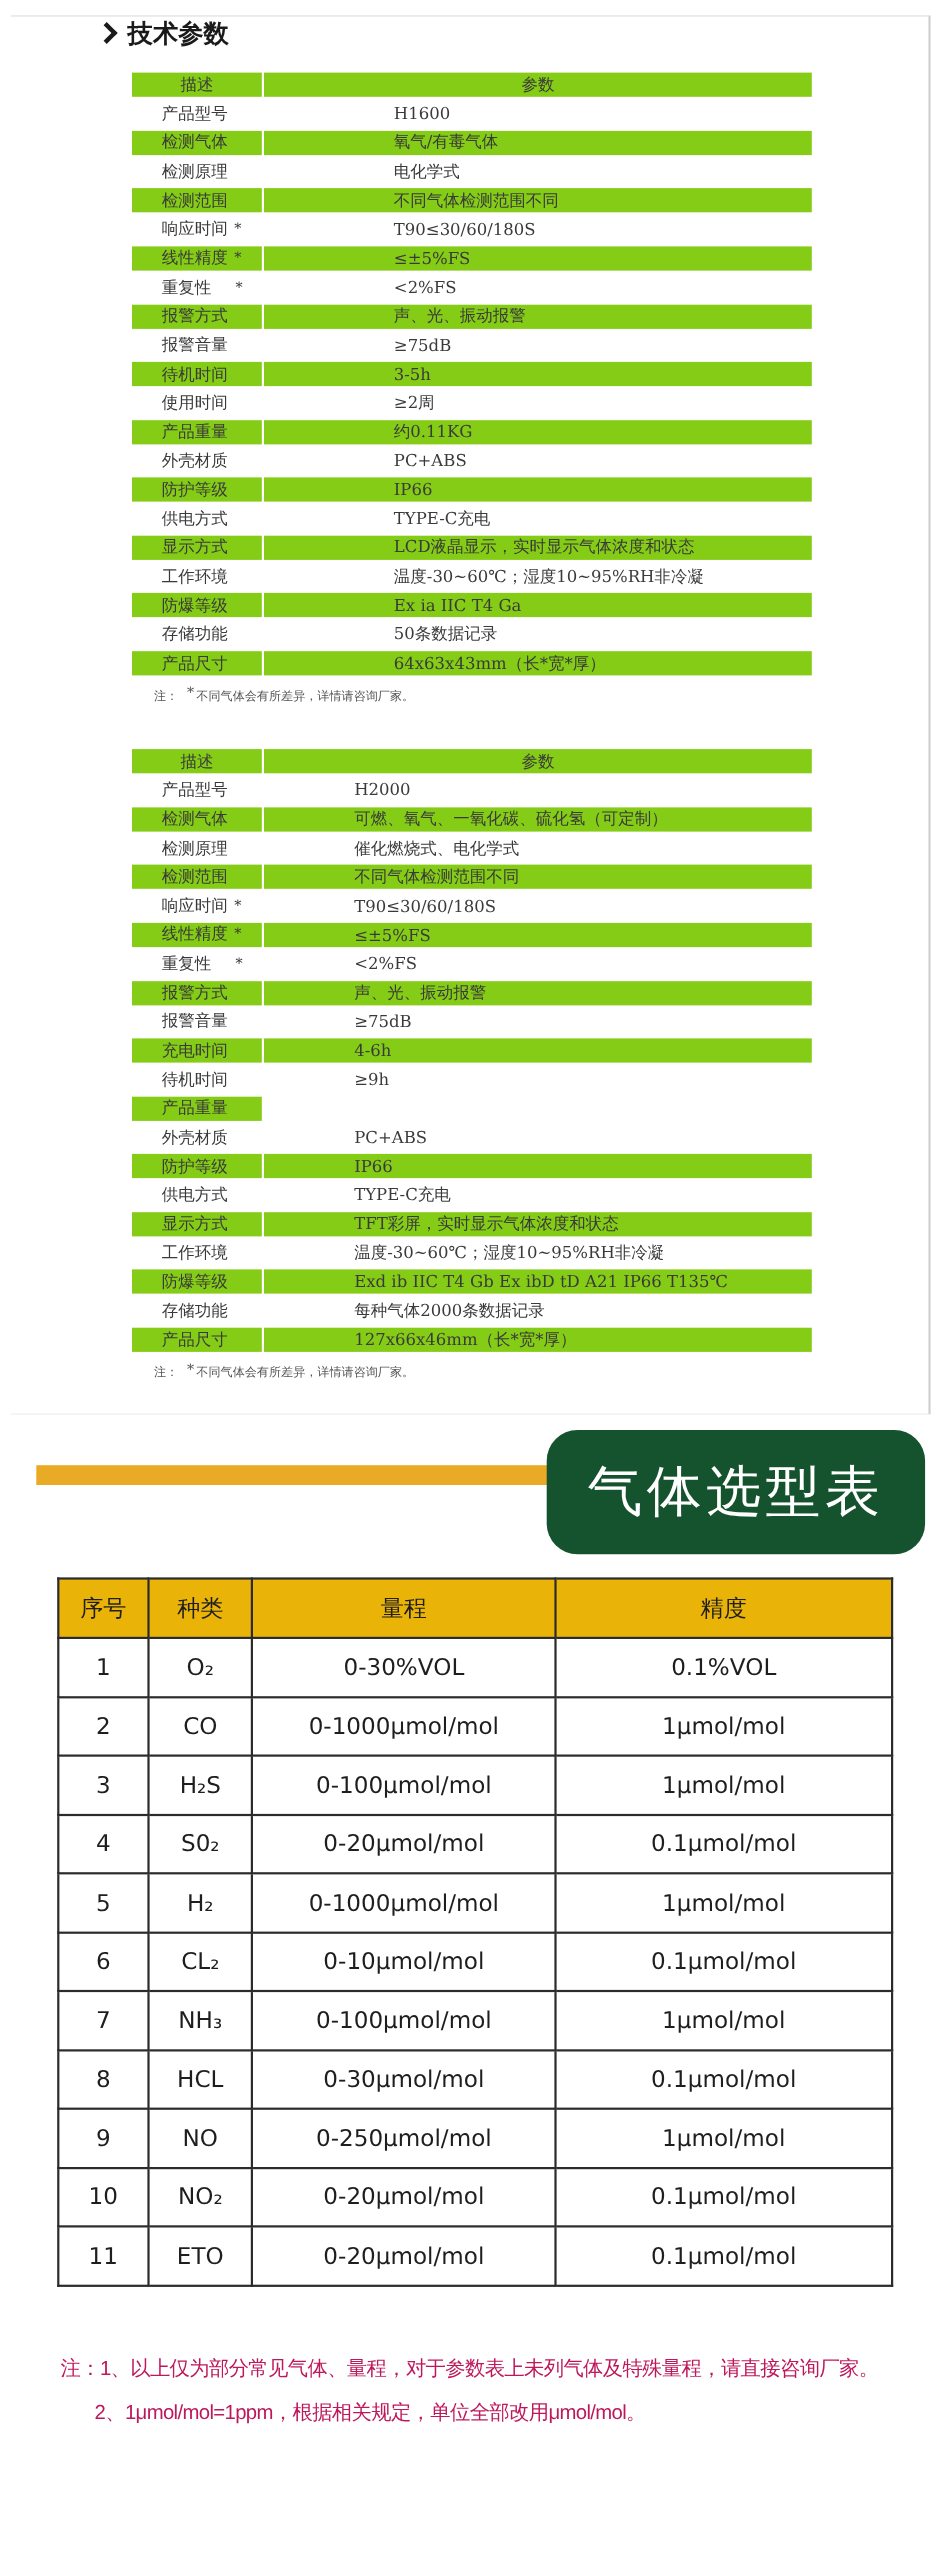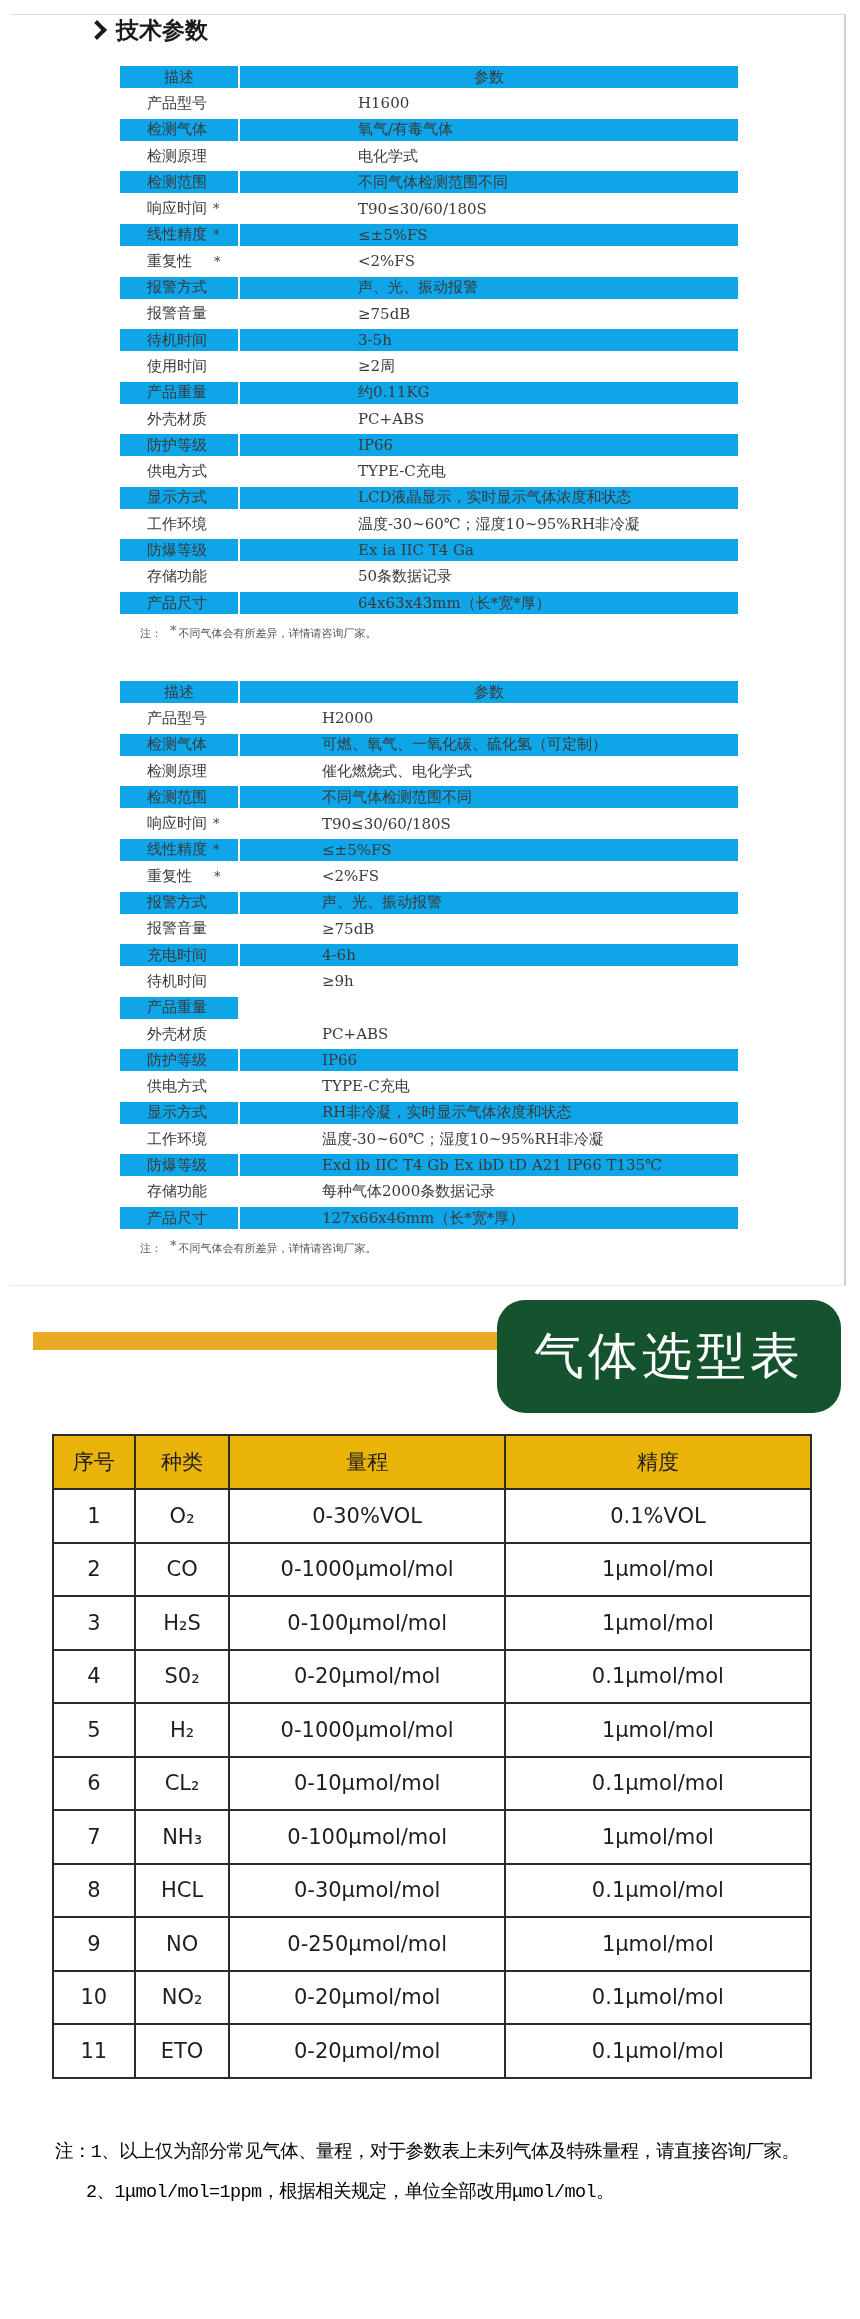--- a/index.html
+++ b/index.html
@@ -13,21 +13,21 @@
   .section-title { position: absolute; left: 90px; top: 14px; height: 32px; display: flex; align-items: center;
                    font-family: "DejaVu Sans", "Liberation Sans", sans-serif; font-size: 23px; font-weight: bold; color: #1a1a1a; }
   .section-title .chev { display: inline-block; width: 10px; height: 10px; border-right: 4px solid #1a1a1a; border-top: 4px solid #1a1a1a;
                          transform: rotate(45deg); margin-right: 12px; margin-left: 0; }
 
   .spec-table { position: absolute; left: 120px; width: 618px; }
   .spec-row { display: flex; height: 26.3px; align-items: center; }
   .spec-row .c1 { width: 118px; height: 22px; display: flex; align-items: center; justify-content: flex-start; padding-left: 27px; box-sizing: border-box;
                   font-size: 15px; color: #3a3a3a; margin-right: 2px; white-space: nowrap; }
   .spec-row .c2 { flex: 1; height: 22px; display: flex; align-items: center; font-size: 15px; color: #3a3a3a; white-space: nowrap; box-sizing: border-box; }
-  .spec-row.shaded .c1, .spec-row.shaded .c2 { background: #0ea5e9; }
+  .spec-row.shaded .c1, .spec-row.shaded .c2 { background: #84cc16; }
   .spec-row.head .c1 { justify-content: center; padding-left: 0; }
   .spec-row.head .c2 { justify-content: center; padding-left: 0 !important; }
   #t1 .c2 { padding-left: 118px; }
   #t2 .c2 { padding-left: 82px; }
   .star { margin-left: 6px; font-size: 13px; }
 
   .spec-note { position: absolute; left: 140px; font-size: 11px; color: #555; white-space: nowrap; }
   .spec-note sup { font-size: 13px; vertical-align: 2px; margin: 0 2px 0 8px; }
 
   
@@ -40,22 +40,22 @@
   .gas-table { position: absolute; left: 52px; top: 1434px; width: 760px; border-collapse: collapse;
                font-family: "DejaVu Sans", "Liberation Sans", sans-serif; color: #1e1e1e; }
   .gas-table th, .gas-table td { border: 2px solid #2b2b2b; text-align: center; padding: 0; }
   .gas-table th { background: #eab308; height: 52px; font-size: 21px; font-weight: normal; }
   .gas-table td { height: 51.5px; font-size: 21px; }
   .gas-table col.c-no { width: 82px; }
   .gas-table col.c-type { width: 95px; }
   .gas-table col.c-range { width: 276px; }
   .gas-table col.c-acc { width: 307px; }
 
-  .gas-notes { position: absolute; left: 55px; top: 2133px; font-family: Liberation Mono, monospace;
-               font-size: 18.5px; color: #000000; line-height: 40px; white-space: nowrap; letter-spacing: -0.6px; }
+  .gas-notes { position: absolute; left: 55px; top: 2133px; font-family: Liberation Sans, sans-serif;
+               font-size: 18.5px; color: #be185d; line-height: 40px; white-space: nowrap; letter-spacing: -0.6px; }
   .gas-notes .n2 { padding-left: 31px; }
 </style>
 </head>
 <body>
 
 <div class="panel"></div>
 
 <div class="section-title">
   <span class="chev"></span>
   <span>技术参数</span>
@@ -291,21 +291,21 @@
       <div class="spec-row">
         <div class="c1">
           <span>供电方式</span>
         </div>
         <div class="c2">TYPE-C充电</div>
       </div>
       <div class="spec-row shaded">
         <div class="c1">
           <span>显示方式</span>
         </div>
-        <div class="c2">RH非冷凝，实时显示气体浓度和状态</div>
+        <div class="c2">TFT彩屏，实时显示气体浓度和状态</div>
       </div>
       <div class="spec-row">
         <div class="c1">
           <span>工作环境</span>
         </div>
         <div class="c2">温度-30~60℃；湿度10~95%RH非冷凝</div>
       </div>
       <div class="spec-row shaded">
         <div class="c1">
           <span>防爆等级</span>

